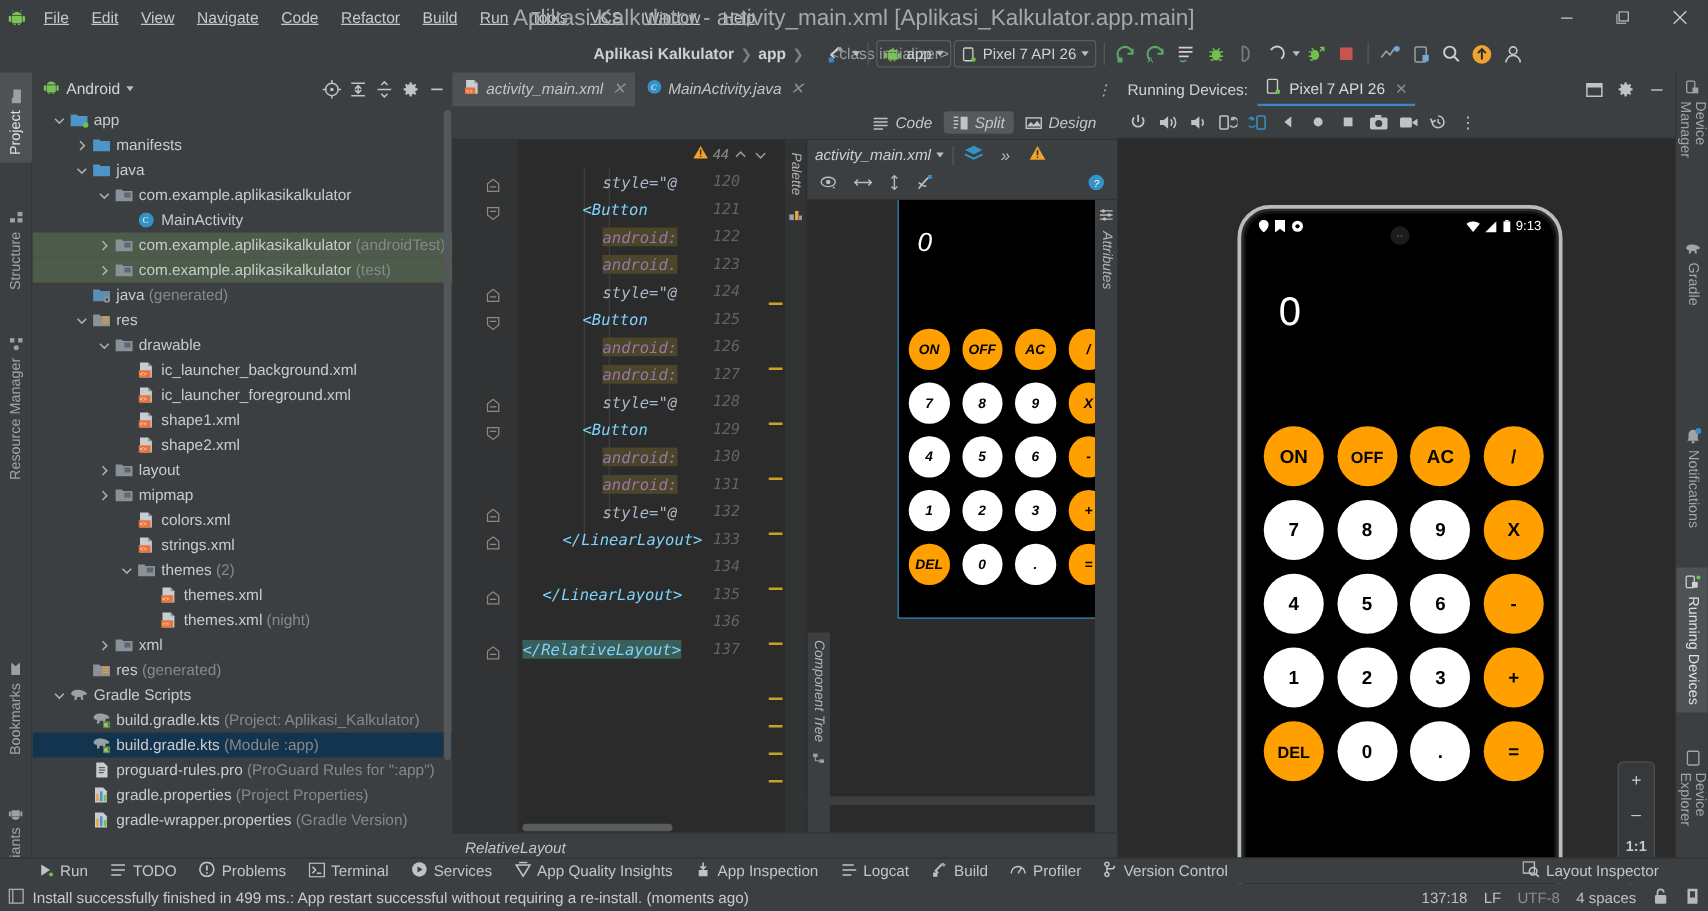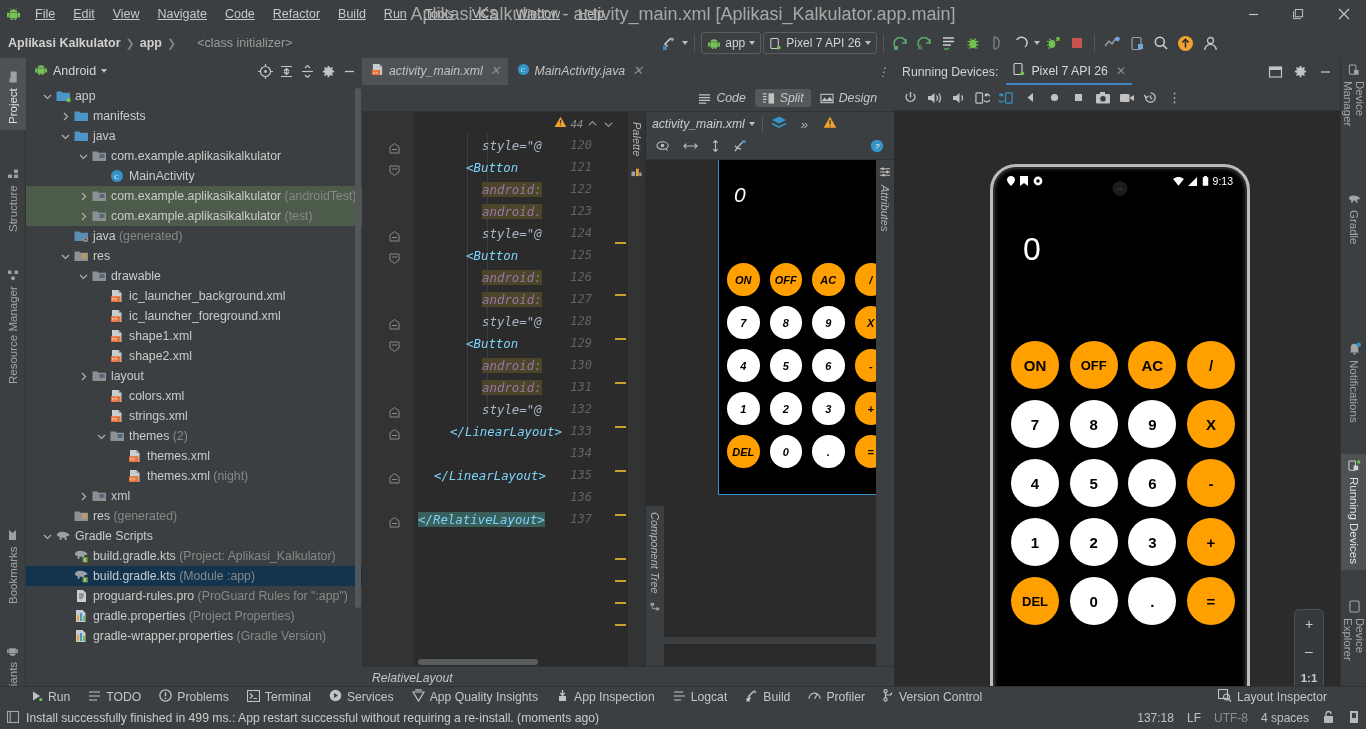--- a/index.html
+++ b/index.html
@@ -27,21 +27,21 @@
   .win-title {
     position:absolute; left:50%; transform:translateX(-50%);
     color:#a8a8a8; font-size:18px; white-space:nowrap;
   }
   .winbtns { position:absolute; right:0; top:0; height:28px; display:flex; }
   .winbtn { width:45px; height:28px; display:flex; align-items:center; justify-content:center; color:#c0c0c0; }
 
   
   .navbar {
     position:absolute; left:0; top:28px; width:1226px; height:30px;
-    background:#3c3f41; display:flex; align-items:center; padding-left:8px;
+    background:#3c3f41; display:flex; align-items:center; padding-left:8px;justify-content:center;
   }
   .crumb { color:#d0d0d0; font-size:12.5px; font-weight:bold; }
   .crumb-sep { color:#808080; margin:0 5px; font-size:11px; }
   .crumb-cls { color:#9b9b9b; margin-left:16px; font-size:12.5px; }
 
   .tb-right { position:absolute; right:4px; top:0; height:30px; display:flex; align-items:center; gap:2px; }
   .tb-btn { height:22px; min-width:22px; display:flex; align-items:center; justify-content:center; border-radius:3px; padding:0 3px;}
   .combo {
     height:22px; border:1px solid #5a5d5e; border-radius:3px; display:flex; align-items:center;
     gap:4px; padding:0 5px; color:#d2d2d2; font-size:12px; background:transparent;
@@ -746,20 +746,35 @@
               <path d="M3 1l3.5 3.5L3 8" stroke="#b0b0b0" stroke-width="1.2" fill="none"></path>
             </svg>
           </span>
           <span class="tico">
             <svg width="15" height="14" viewBox="0 0 15 14">
               <path d="M0.5 2.5h5l1 1.2h7.5v8.3H.5z" fill="#8c9196"></path>
               <rect x="7.5" y="5" width="5" height="4" fill="#546a7b"></rect>
             </svg>
           </span>
           <span>layout</span>
+        </div>
+        <div class="trow">
+          <span style="width:50px;flex:0 0 50px"></span>
+          <span class="twist">
+            <svg width="9" height="9" viewBox="0 0 9 9">
+              <path d="M3 1l3.5 3.5L3 8" stroke="#b0b0b0" stroke-width="1.2" fill="none"></path>
+            </svg>
+          </span>
+          <span class="tico">
+            <svg width="15" height="14" viewBox="0 0 15 14">
+              <path d="M0.5 2.5h5l1 1.2h7.5v8.3H.5z" fill="#8c9196"></path>
+              <rect x="7.5" y="5" width="5" height="4" fill="#546a7b"></rect>
+            </svg>
+          </span>
+          <span>mipmap</span>
         </div>
         <div class="trow">
           <span style="width:68px;flex:0 0 68px"></span>
           <span class="twist"></span>
           <span class="tico">
             <svg width="14" height="14" viewBox="0 0 14 14">
               <path d="M2 1h6.5l3 3v9H2z" fill="#c8cdd1"></path>
               <path d="M8.5 1l3 3h-3z" fill="#8c9196"></path>
               <rect x="1" y="7.2" width="9.5" height="5.8" fill="#e8743b"></rect>
               <text x="1.8" y="12" font-size="4.7" fill="#fff" font-family="Liberation Sans">&lt;&gt;</text>

